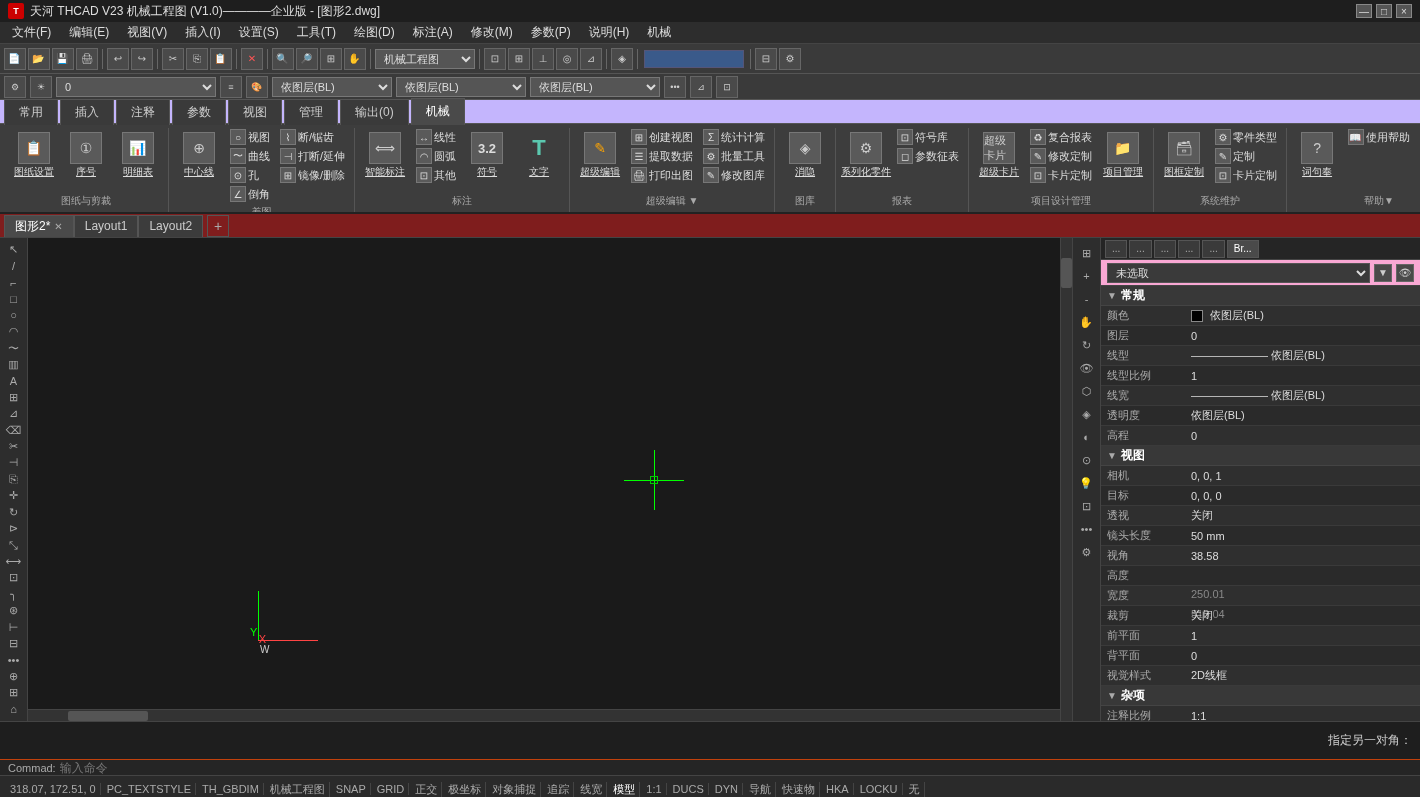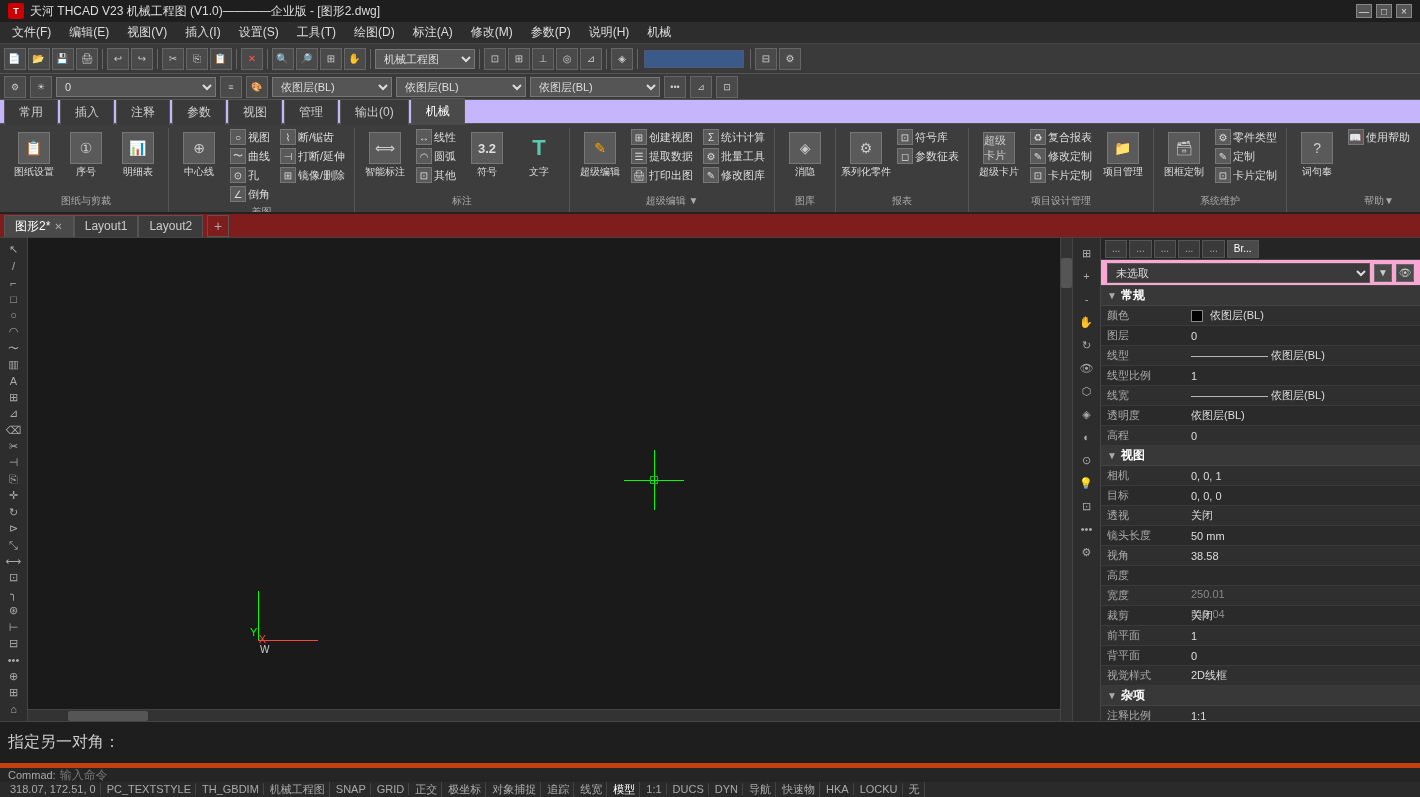--- a/index.html
+++ b/index.html
@@ -141,20 +141,21 @@
       display: flex; align-items: center; justify-content: center;
       font-size: 14px;
       margin-bottom: 2px;
     }
     .rbn-btn .btn-label {
       font-size: 10px;
       color: #ddd;
       text-align: center;
       line-height: 1.2;
       white-space: nowrap;
+      text-decoration: underline;
     }
     .rbn-btn-small {
       display: flex;
       align-items: center;
       gap: 2px;
       cursor: pointer;
       padding: 1px 3px;
       white-space: nowrap;
       font-size: 11px;
       color: #ddd;
@@ -409,30 +410,31 @@
     #command-bar {
       height: 54px;
       background: #1e1e1e;
       border-top: 1px solid #444;
       display: flex;
       flex-direction: column;
     }
     #command-output {
       flex: 1;
       padding: 10px 8px;
-      font-size: 16px;
+      font-size: 12px;
       color: #ccc;
       display: flex;
       flex-direction: column;
       justify-content: flex-end;
+      align-items: flex-end;
     }
     #command-input-row {
       height: 22px;
       background: #252525;
-      border-top: 5px solid #c2410c;
+      border-top: 1px solid #c2410c;
       display: flex;
       align-items: center;
       padding: 0 8px;
     }
     #command-input {
       background: transparent;
       border: none;
       color: #ddd;
       font-size: 12px;
       flex: 1;

